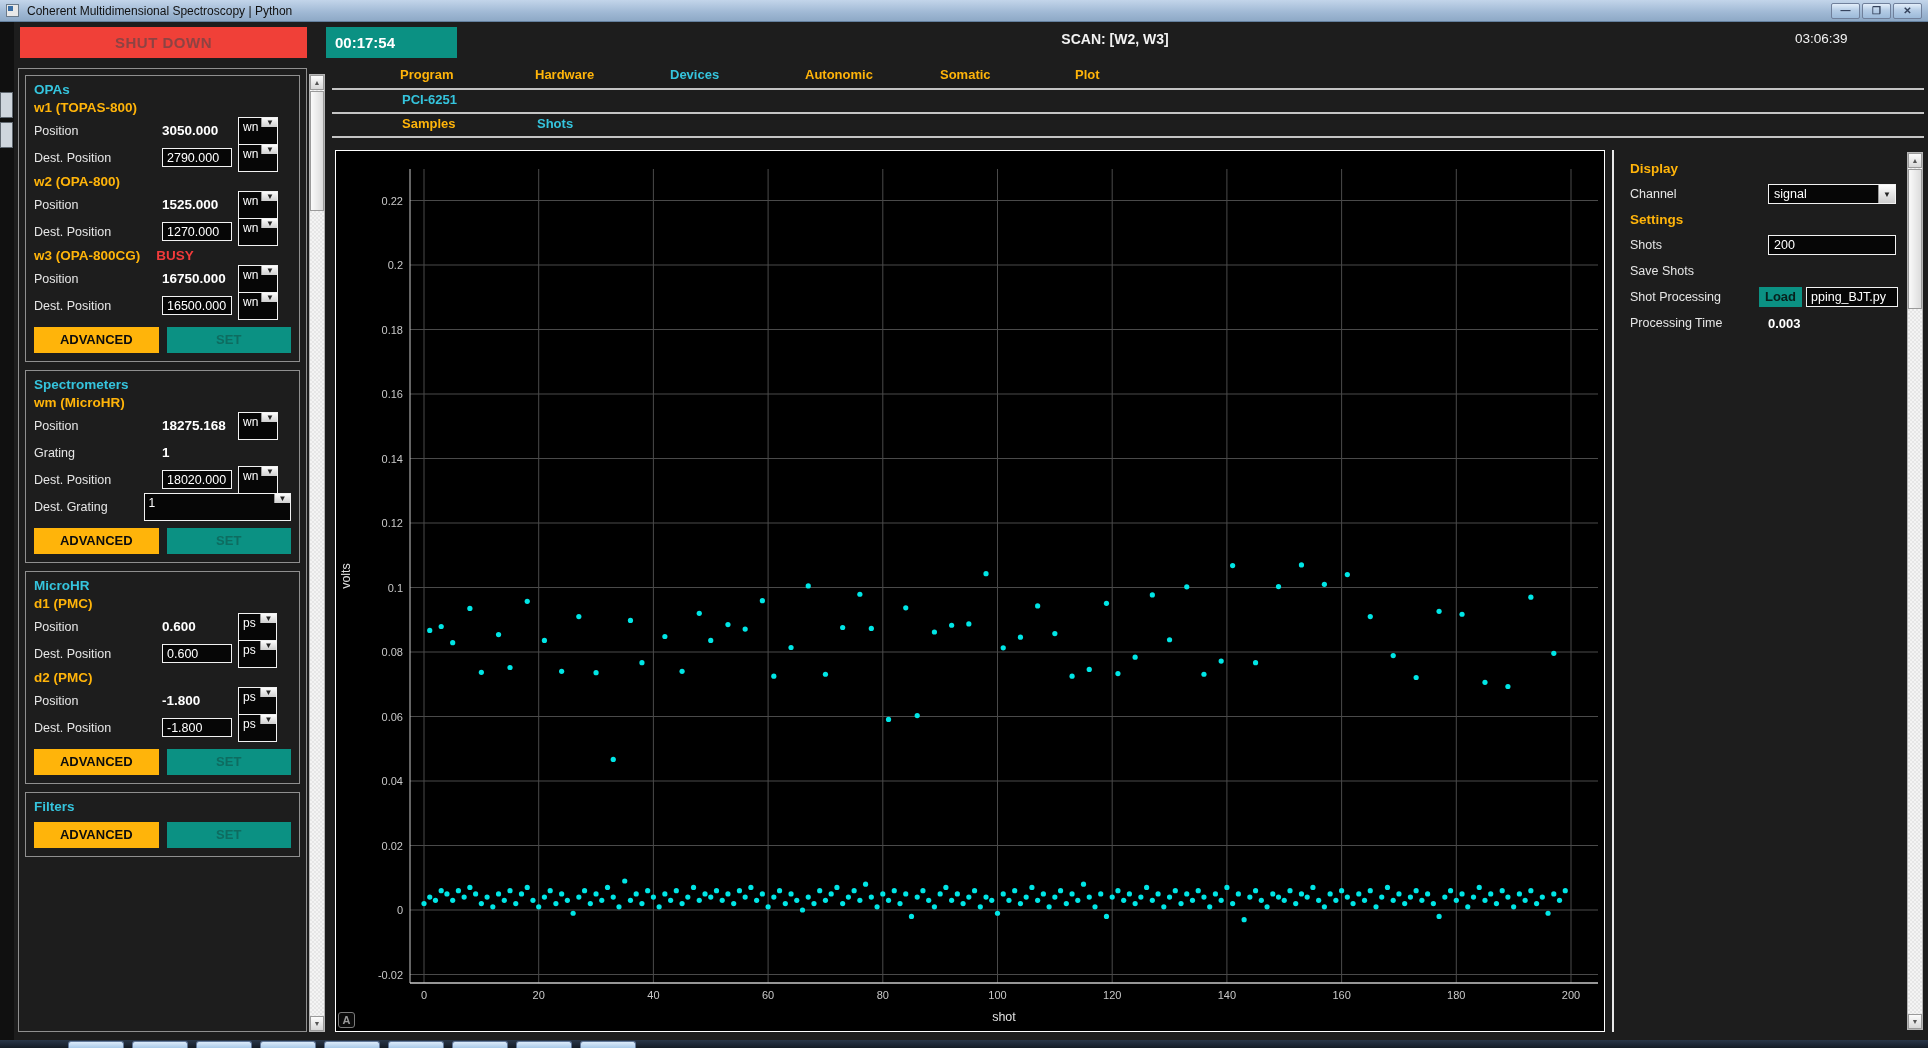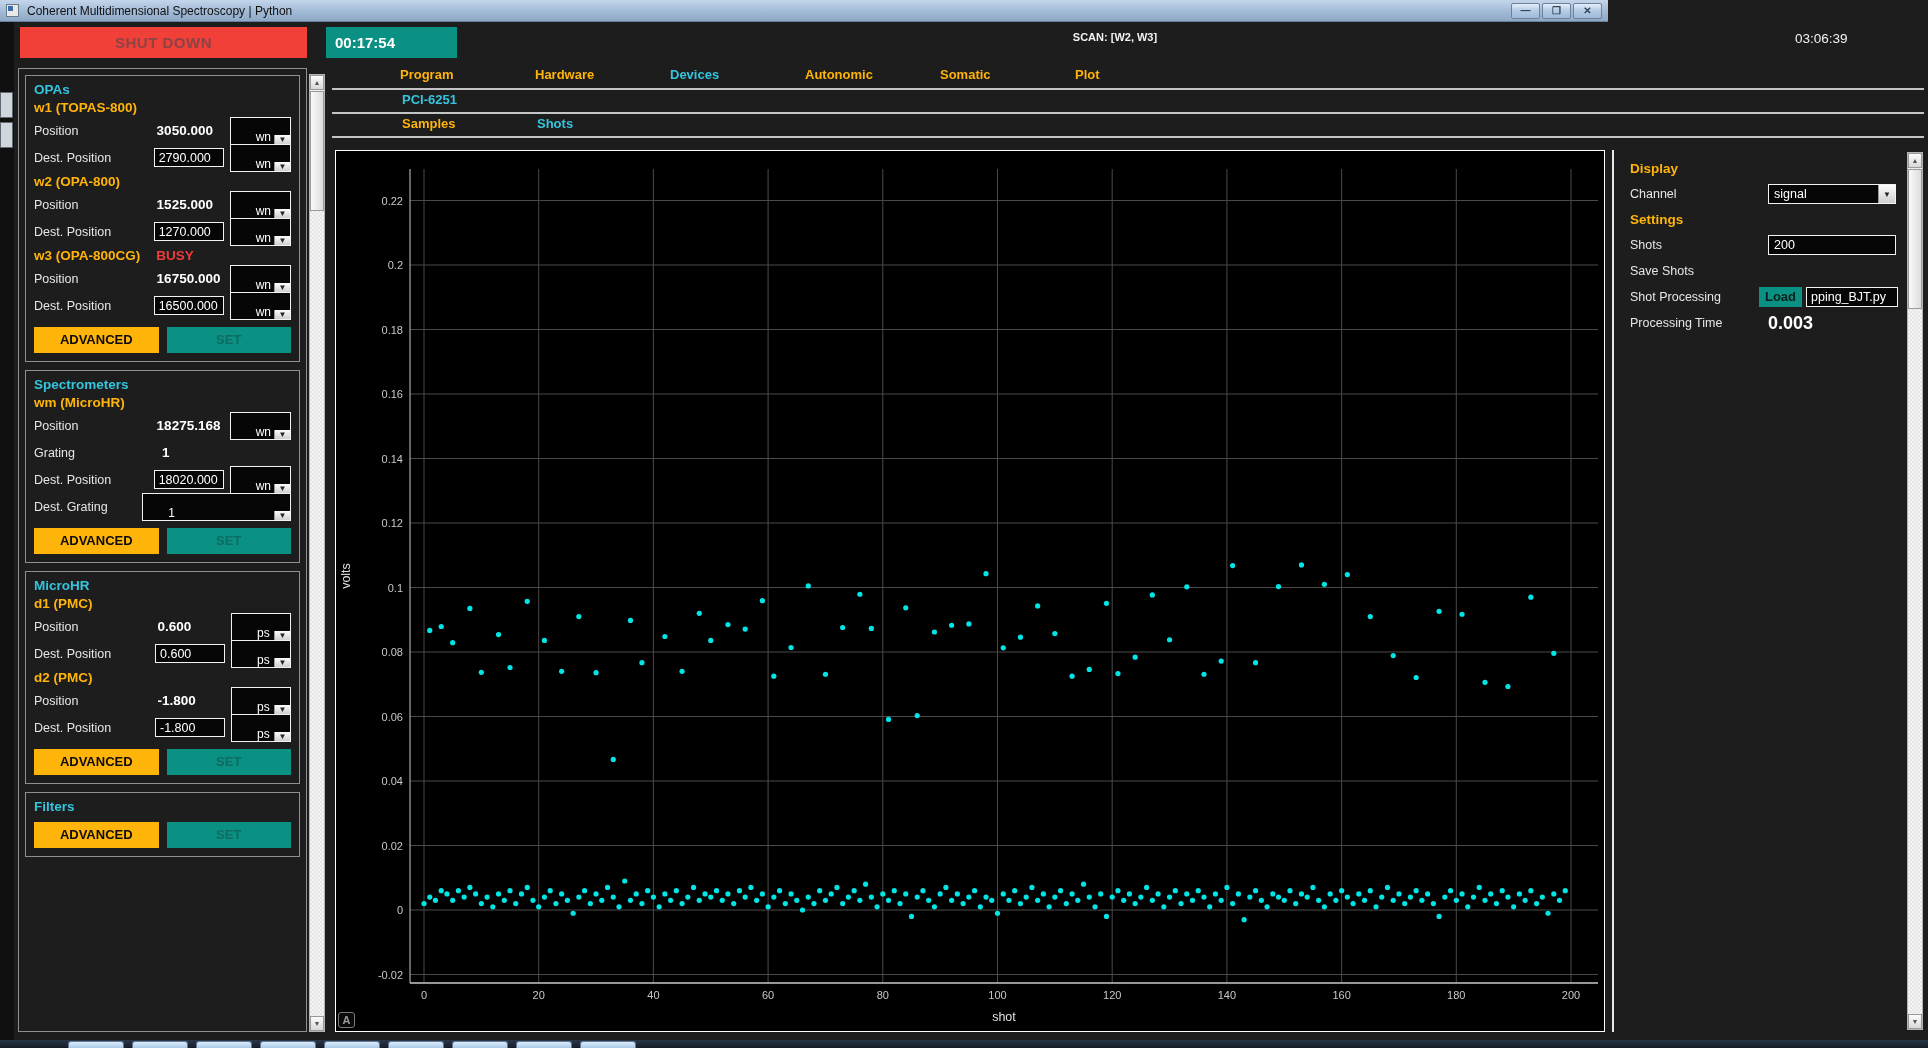--- a/index.html
+++ b/index.html
@@ -1,39 +1,39 @@
 <!DOCTYPE html>
 <html><head>
 <meta charset="utf-8">
 <style>
   * { margin:0; padding:0; box-sizing:border-box; }
   body { background:#000; font-family:"Liberation Sans", sans-serif; }
   .screen { position:relative; width:1928px; height:1048px; background:#1d1d1d; overflow:hidden; }
 
   
-  .titlebar { position:absolute; left:0; top:0; width:1608px; height:22px;
+  .titlebar { position:absolute; left:0; top:0; width:1928px; height:22px;
     background:linear-gradient(#c3d5ea,#9fb8d4 60%,#8ea9c6); border-bottom:1px solid #5f7globalda; border-bottom:1px solid #64809e;
     display:flex; align-items:center; }
   .app-icon { width:13px; height:13px; margin-left:6px; background:#e8e8e8; border:1px solid #6a7a8a; position:relative; }
   .app-icon::after { content:""; position:absolute; left:1px; top:1px; width:5px; height:5px; background:#3a6ea5; }
   .title-text { margin-left:8px; font-size:12px; color:#111; }
   .winbtns { position:absolute; right:6px; top:3px; display:flex; gap:2px; }
   .winbtn { width:29px; height:16px; background:linear-gradient(#e3eefa,#b6cde6 45%,#9cbad9); border:1px solid #70809b; border-radius:2px;
     color:#33415a; font-size:10px; line-height:14px; text-align:center; font-weight:bold; }
 
   
   .edge-strip { position:absolute; left:0; top:22px; width:14px; height:1018px; background:#101010; }
   .edge-box { position:absolute; left:0; width:13px; background:#cfd6dd; border:1px solid #606870; }
 
   
   .shutdown { position:absolute; left:20px; top:27px; width:287px; height:31px; background:#f04038;
     color:#8d4343; font-weight:bold; font-size:15px; text-align:center; line-height:31px; letter-spacing:.5px; }
   .timerbox { position:absolute; left:326px; top:27px; width:131px; height:31px; background:#0b9183;
     color:#fff; font-weight:bold; font-size:15px; line-height:31px; padding-left:9px; }
-  .scanlabel { position:absolute; left:990px; top:31px; width:250px; text-align:center; color:#f2f2f2; font-weight:bold; font-size:11px; }
+  .scanlabel { position:absolute; left:990px; top:31px; width:250px; text-align:center; color:#f2f2f2; font-weight:bold; font-size:14px; }
   .clock { position:absolute; left:1795px; top:31px; color:#f2f2f2; font-weight:normal; font-size:13.5px; }
 
   
   .hline { position:absolute; background:#c4c4c4; height:2px; }
   .vline-sep { position:absolute; left:1612px; top:150px; width:2px; height:882px; background:#e8e8e8; }
 
   
   .menurow { position:absolute; left:400px; top:67px; display:flex; }
   .tab { width:135px; font-weight:bold; font-size:13px; }
   .orange { color:#ffb40a; } .cyan { color:#35c4dd; } .redtxt { color:#f23b3b; }
@@ -43,21 +43,21 @@
   
   .leftpanel { position:absolute; left:18px; top:68px; width:289px; height:964px; border:1px solid #8f8f8f; background:#1d1d1d; padding:6px; }
   .section { border:1px solid #8f8f8f; padding:6px 8px 8px 8px; margin-bottom:8px; }
   .sec-title { font-weight:bold; font-size:13.5px; margin-bottom:2px; }
   .motor-name { font-weight:bold; font-size:13.5px; margin:3px 0 2px 0; display:flex; gap:16px; }
   .prow { display:flex; align-items:center; height:27px; }
   .prow .lbl { width:128px; color:#e6e6e6; font-size:12.5px; }
   .pval { font-weight:bold; color:#fff; font-size:13.5px; width:70px; overflow:hidden; white-space:nowrap; }
   .tin { background:#060606; border:1px solid #f2f2f2; color:#fff; font-size:12.5px; height:19px; width:70px; padding:1px 4px;
     font-family:"Liberation Sans",sans-serif; }
-  .combo { display:inline-flex; align-items:flex-end; border:1px solid #f2f2f2; background:#060606; height:28px; margin-left:6px;padding-left:21px; }
+  .combo { display:inline-flex; align-items:flex-start; border:1px solid #f2f2f2; background:#060606; height:28px; margin-left:6px; }
   .combo .val { color:#fff; font-size:12px; padding:2px 3px 0 4px; min-width:21px; }
   .combo .btn { width:16px; background:linear-gradient(#fdfdfd,#cfcfcf); color:#222; font-size:8px;
     display:flex; align-items:center; justify-content:center; border-left:1px solid #999; }
   .combo.wide { width:172px; justify-content:space-between; margin-left:0; }
   .btnrow { display:flex; gap:8px; margin-top:8px; }
   .adv-btn { flex:1; height:26px; background:#ffb40a; color:#0d0d0d; font-weight:bold; font-size:13px; text-align:center; line-height:26px; }
   .set-btn { flex:1; height:26px; background:#0b9183; color:#0e6c60; font-weight:bold; font-size:13px; text-align:center; line-height:26px; }
 
   
   .vscroll { position:absolute; width:16px; background:repeating-conic-gradient(#f4f4f4 0% 25%, #e6e6e6 0% 50%) 0 0/4px 4px; border:1px solid #b5b5b5; }
@@ -77,21 +77,21 @@
   .rp-row .lbl { width:138px; color:#e6e6e6; font-size:12.5px; }
   .rp-combo { display:inline-flex; border:1px solid #f2f2f2; background:#060606; height:20px; width:128px; justify-content:space-between; }
   .rp-combo .val { color:#fff; font-size:12.5px; padding:2px 4px 0 5px;text-align:center; }
   .rp-combo .btn { width:17px; background:linear-gradient(#fdfdfd,#cfcfcf); color:#222; font-size:8px;
     display:flex; align-items:center; justify-content:center; border-left:1px solid #999; }
   .rp-in { background:#060606; border:1px solid #f2f2f2; color:#fff; font-size:12.5px; height:20px; width:128px; padding:1px 5px;
     font-family:"Liberation Sans",sans-serif; }
   .load-btn { background:#0b9183; color:#07211d; font-weight:bold; font-size:13px; height:20px; padding:0 6px; line-height:20px; }
   .file-in { background:#060606; border:1px solid #f2f2f2; color:#fff; font-size:12.5px; height:20px; width:92px; padding:1px 4px;
     font-family:"Liberation Sans",sans-serif; margin-left:4px; }
-  .rp-bold { font-weight:bold; color:#fff; font-size:18px;text-align:right; }
+  .rp-bold { font-weight:bold; color:#fff; font-size:13px;text-align:right; }
 
   
   .taskbar { position:absolute; left:0; top:1040px; width:1928px; height:8px; background:linear-gradient(#2a3749,#141c26); }
   .tb-btn { position:absolute; top:1px; width:56px; height:7px; border-radius:3px 3px 0 0;
     background:linear-gradient(#dcebfa,#a9c9e8); border:1px solid #5f7globalb; border:1px solid #62799b; border-bottom:none; }
 </style>
 </head>
 <body>
 
 <div class="screen">

